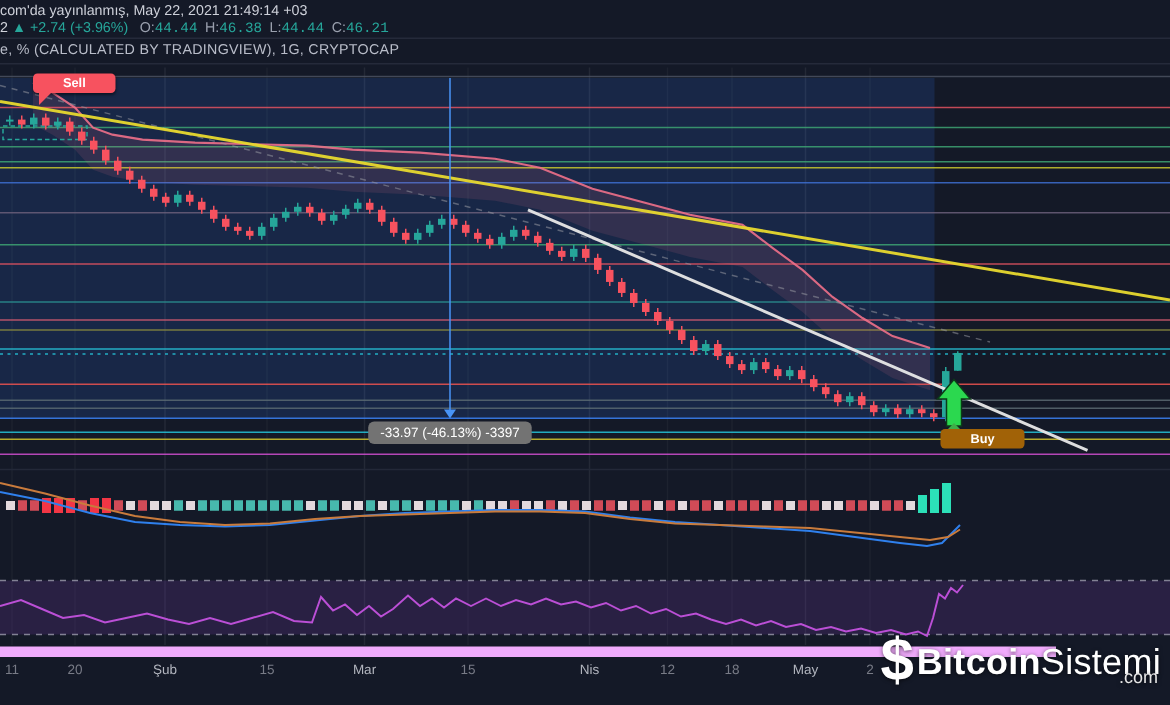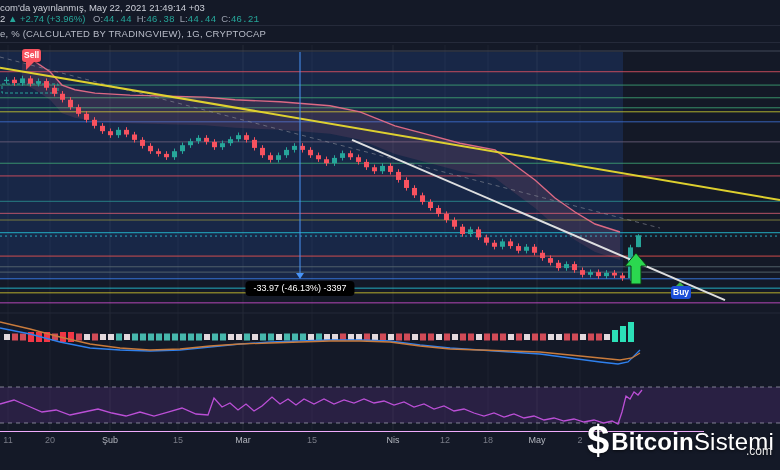--- a/index.html
+++ b/index.html
@@ -9,29 +9,29 @@
   #legend{position:absolute;left:0;top:0;width:100%;z-index:30;}
   .lg-line1{position:absolute;left:0;top:2px;font-size:9.5px;color:#cdd0d9;white-space:nowrap;}
   .lg-line2{position:absolute;left:0;top:13px;font-size:9.5px;color:#d1d4dc;white-space:nowrap;}
   .lg-line3{position:absolute;left:0;top:28px;font-size:9.5px;color:#b9bdc9;white-space:nowrap;letter-spacing:.2px;}
   .chg{color:#26a69a;}
   .ohlc-lab{color:#9aa0ae;margin-left:5px;}
   .ohlc-val{color:#26a69a;font-family:Liberation Mono, monospace;}
   .hsep{position:absolute;left:0;width:780px;height:1px;background:#252a3a;}
   
   .badge{position:absolute;z-index:40;font-size:8.5px;font-weight:bold;color:#fff;
-         padding:1px 2px 2px;border-radius:3px;line-height:10px;}
+         padding:1px 20px 2px;border-radius:3px;line-height:10px;}
   #sell-badge{left:22px;top:49px;background:#f7525f;box-shadow:0 1px 2px rgba(0,0,0,.5);}
   #sell-badge:after{content:"";position:absolute;left:4px;top:100%;border:4px solid transparent;border-top-color:#f7525f;border-left-color:#f7525f;}
-  #buy-badge{left:627px;top:286px;background:#1d4ed8;margin-left:44px;}
+  #buy-badge{left:627px;top:286px;background:#a16207;}
   #buy-badge:after{content:"";position:absolute;left:5px;bottom:100%;border:4px solid transparent;border-bottom-color:#3fae49;}
   #measure-label{position:absolute;left:300px;top:281px;transform:translateX(-50%);z-index:40;
-         background:#000000;color:#fff;font-size:9px;padding:2px 8px 3px;border-radius:4px;white-space:nowrap;}
+         background:#737373;color:#fff;font-size:9px;padding:2px 8px 3px;border-radius:4px;white-space:nowrap;}
   
-  #x-axis{position:absolute;left:0;top:431px;width:704px;height:18px;border-top:1px solid #f0abfc;z-index:20;}
+  #x-axis{position:absolute;left:0;top:431px;width:704px;height:18px;border-top:7px solid #f0abfc;z-index:20;}
   .xtick{position:absolute;top:3px;font-size:9px;color:#787b86;transform:translateX(-50%);}
   .xtick.month{color:#b2b5be;}
   
   #watermark{position:absolute;right:6px;top:420px;z-index:50;color:#fff;display:flex;align-items:flex-start;
              text-shadow:0 1px 3px rgba(0,0,0,.6);}
   #wm-symbol{font-size:40px;font-weight:bold;line-height:40px;margin-right:2px;}
   #wm-text{position:relative;top:8px;font-size:24px;letter-spacing:.2px;}
   #wm-bold{font-weight:bold;text-align:right;}
   #wm-light{font-weight:normal;}
   #wm-com{position:absolute;right:2px;top:24px;font-size:12px;color:#e5e5e5;}

